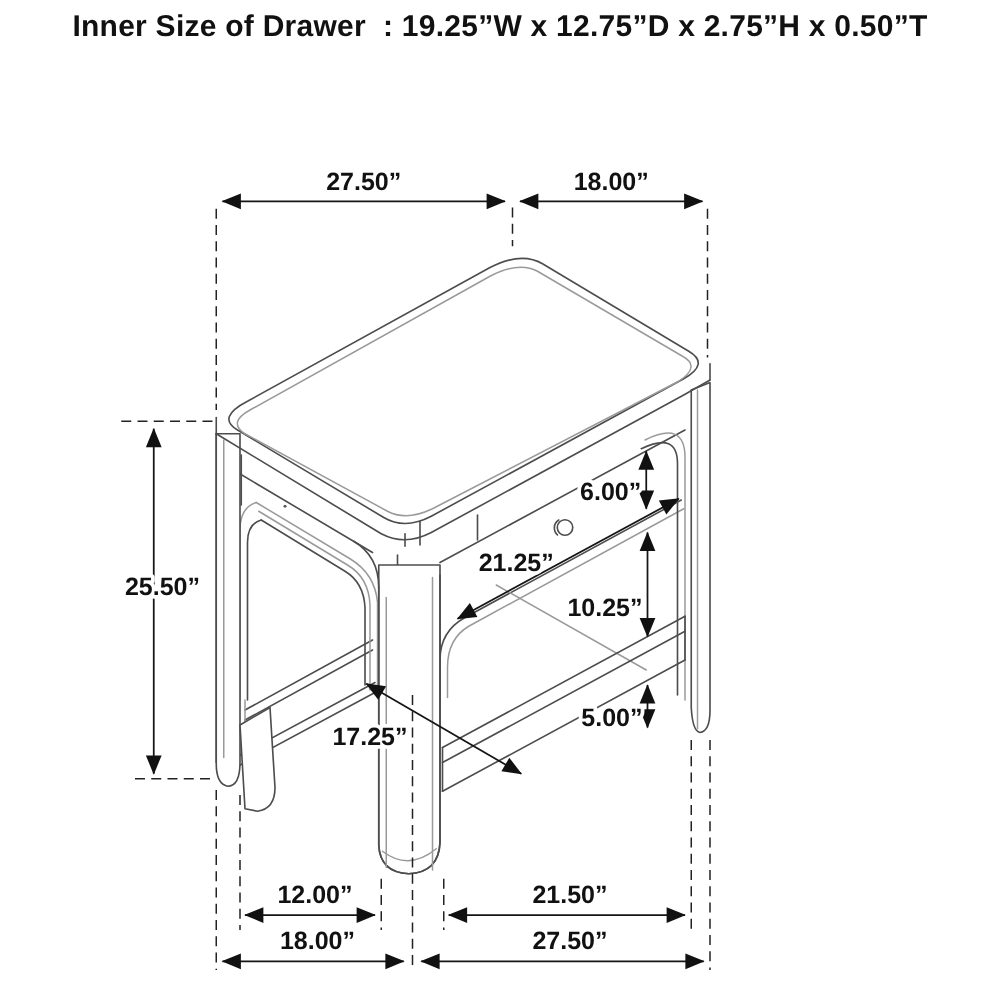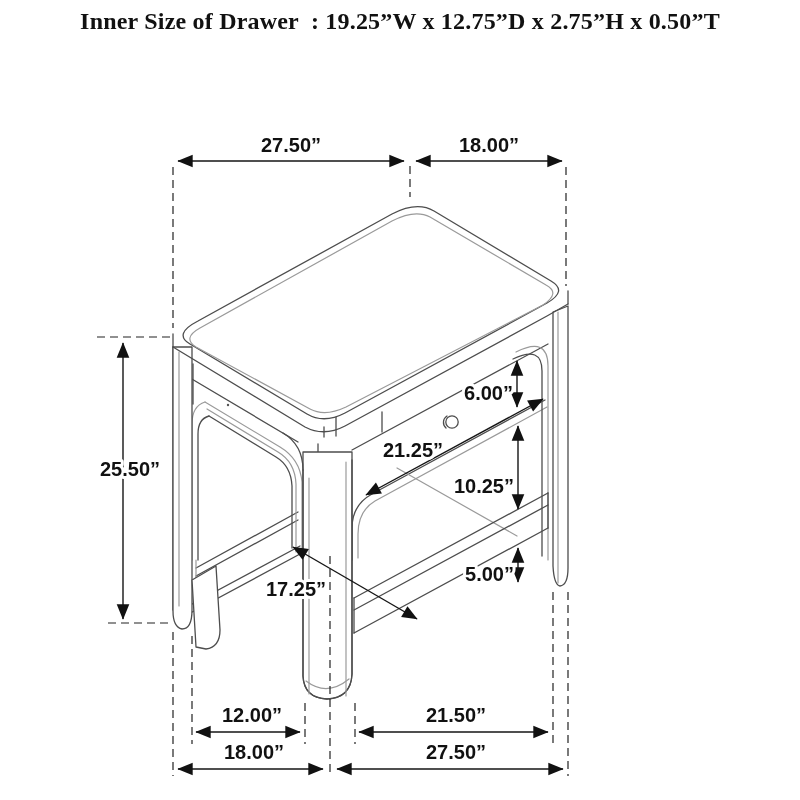--- a/index.html
+++ b/index.html
@@ -1,19 +1,19 @@
 <!DOCTYPE html>
 <html><head>
 <meta charset="utf-8">
 <style>
   html,body{margin:0;padding:0;background:#ffffff;width:800px;height:800px;overflow:hidden;}
   .page{position:relative;width:800px;height:800px;font-family:"Liberation Sans",sans-serif;}
   .title{
     position:absolute;top:8px;left:0;width:800px;text-align:center;
-    font-size:24px;font-weight:bold;color:#111;letter-spacing:.2px;white-space:pre;font-family:Liberation Serif, serif;
+    font-size:24px;font-weight:bold;color:#111;letter-spacing:.2px;white-space:pre;
   }
   svg{position:absolute;top:0;left:0;}
   
   .fl{fill:none;stroke:#4d4d4d;stroke-width:1.3;stroke-linecap:round;stroke-linejoin:round;}
   .flw{fill:#ffffff;stroke:#4d4d4d;stroke-width:1.3;stroke-linejoin:round;}
   .flg{fill:none;stroke:#9a9a9a;stroke-width:1.2;stroke-linecap:round;}
   
   .dim{fill:none;stroke:#151515;stroke-width:1.4;}
   .dash{fill:none;stroke:#222;stroke-width:1.2;stroke-dasharray:8,5;}
   .dimtxt{

